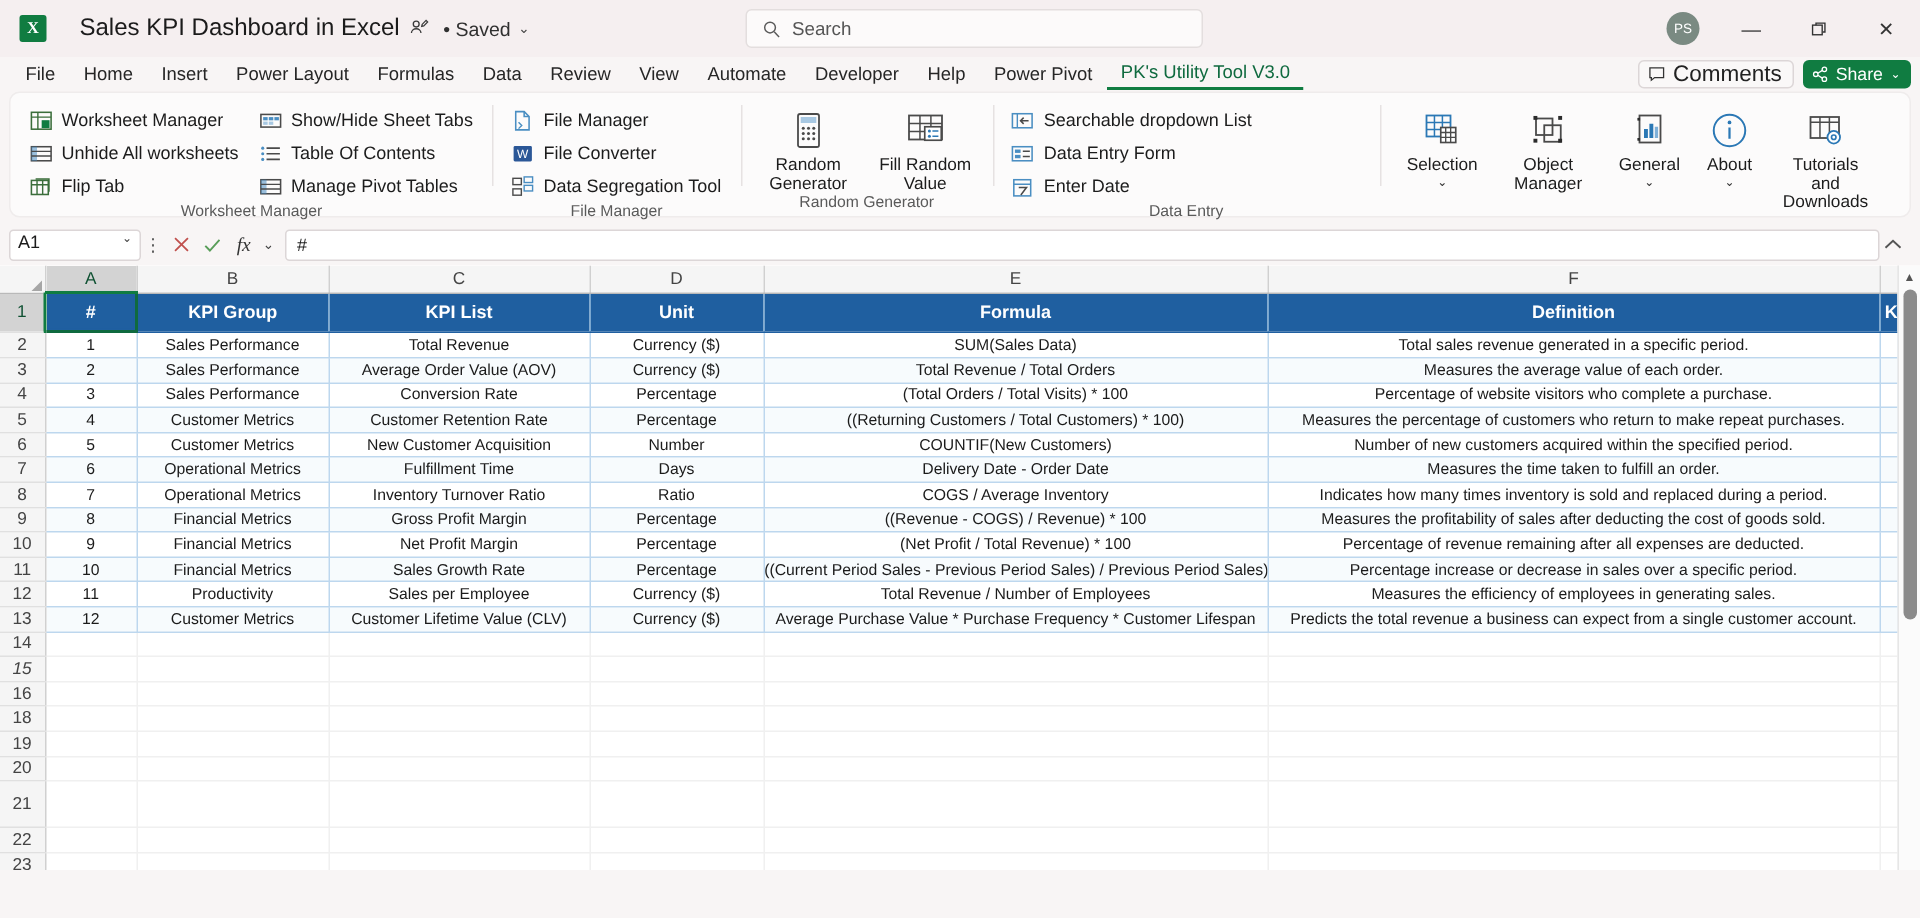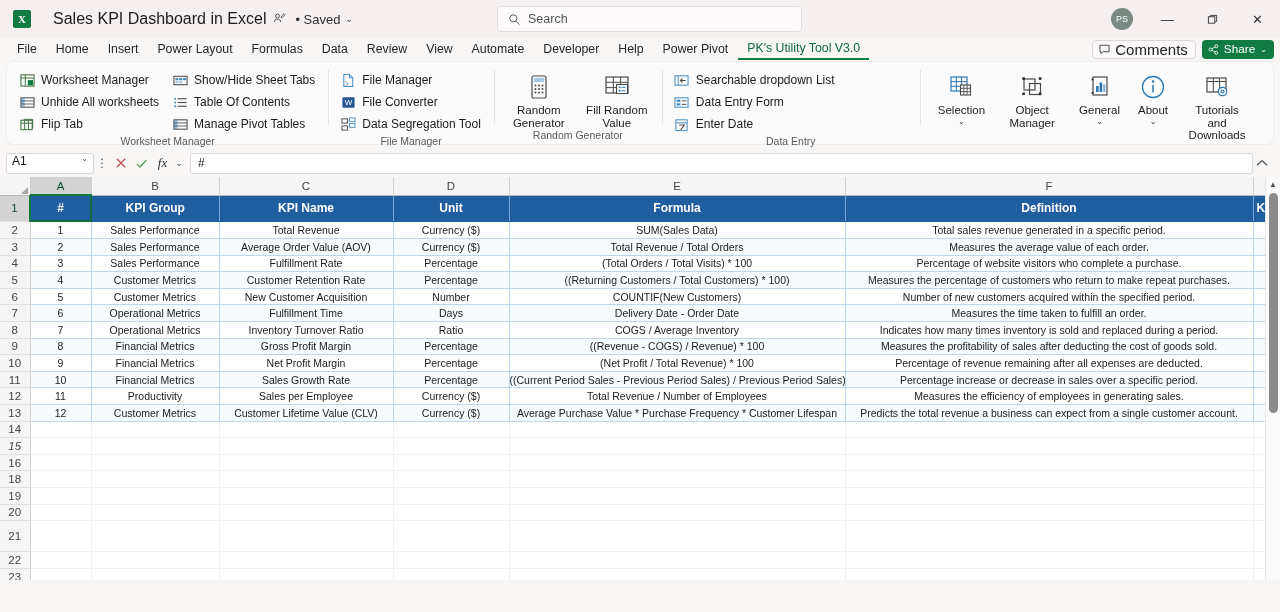--- a/index.html
+++ b/index.html
@@ -805,21 +805,21 @@
         <th class="colhead"></th>
         <th style="background:#f5f5f5;border-bottom:1px solid #b9b9b9;"></th>
       </tr>
     </thead>
     <tbody>
 
       <tr class="gr" style="height:26px;">
         <td class="rowhead sel">1</td>
         <td class="hdr active-cell">#</td>
         <td class="hdr">KPI Group</td>
-        <td class="hdr">KPI Name</td>
+        <td class="hdr">KPI List</td>
         <td class="hdr">Unit</td>
         <td class="hdr">Formula</td>
         <td class="hdr">Definition</td>
         <td class="hdr" style="text-align:left;padding-left:3px;">K</td>
         <td></td>
       </tr>
     </tbody>
   </table>
   <table class="grid">
     <colgroup>
@@ -853,21 +853,21 @@
           <td class="body banded">Currency ($)</td>
           <td class="body banded">Total Revenue / Total Orders</td>
           <td class="body banded">Measures the average value of each order.</td>
           <td class="body banded"></td>
           <td></td>
         </tr>
         <tr class="gr" style="height: 16.6px;">
           <td class="rowhead">4</td>
           <td class="body">3</td>
           <td class="body">Sales Performance</td>
-          <td class="body">Fulfillment Rate</td>
+          <td class="body">Conversion Rate</td>
           <td class="body">Percentage</td>
           <td class="body">(Total Orders / Total Visits) * 100</td>
           <td class="body">Percentage of website visitors who complete a purchase.</td>
           <td class="body"></td>
           <td></td>
         </tr>
         <tr class="gr" style="height: 16.6px;">
           <td class="rowhead">5</td>
           <td class="body banded">4</td>
           <td class="body banded">Customer Metrics</td>

